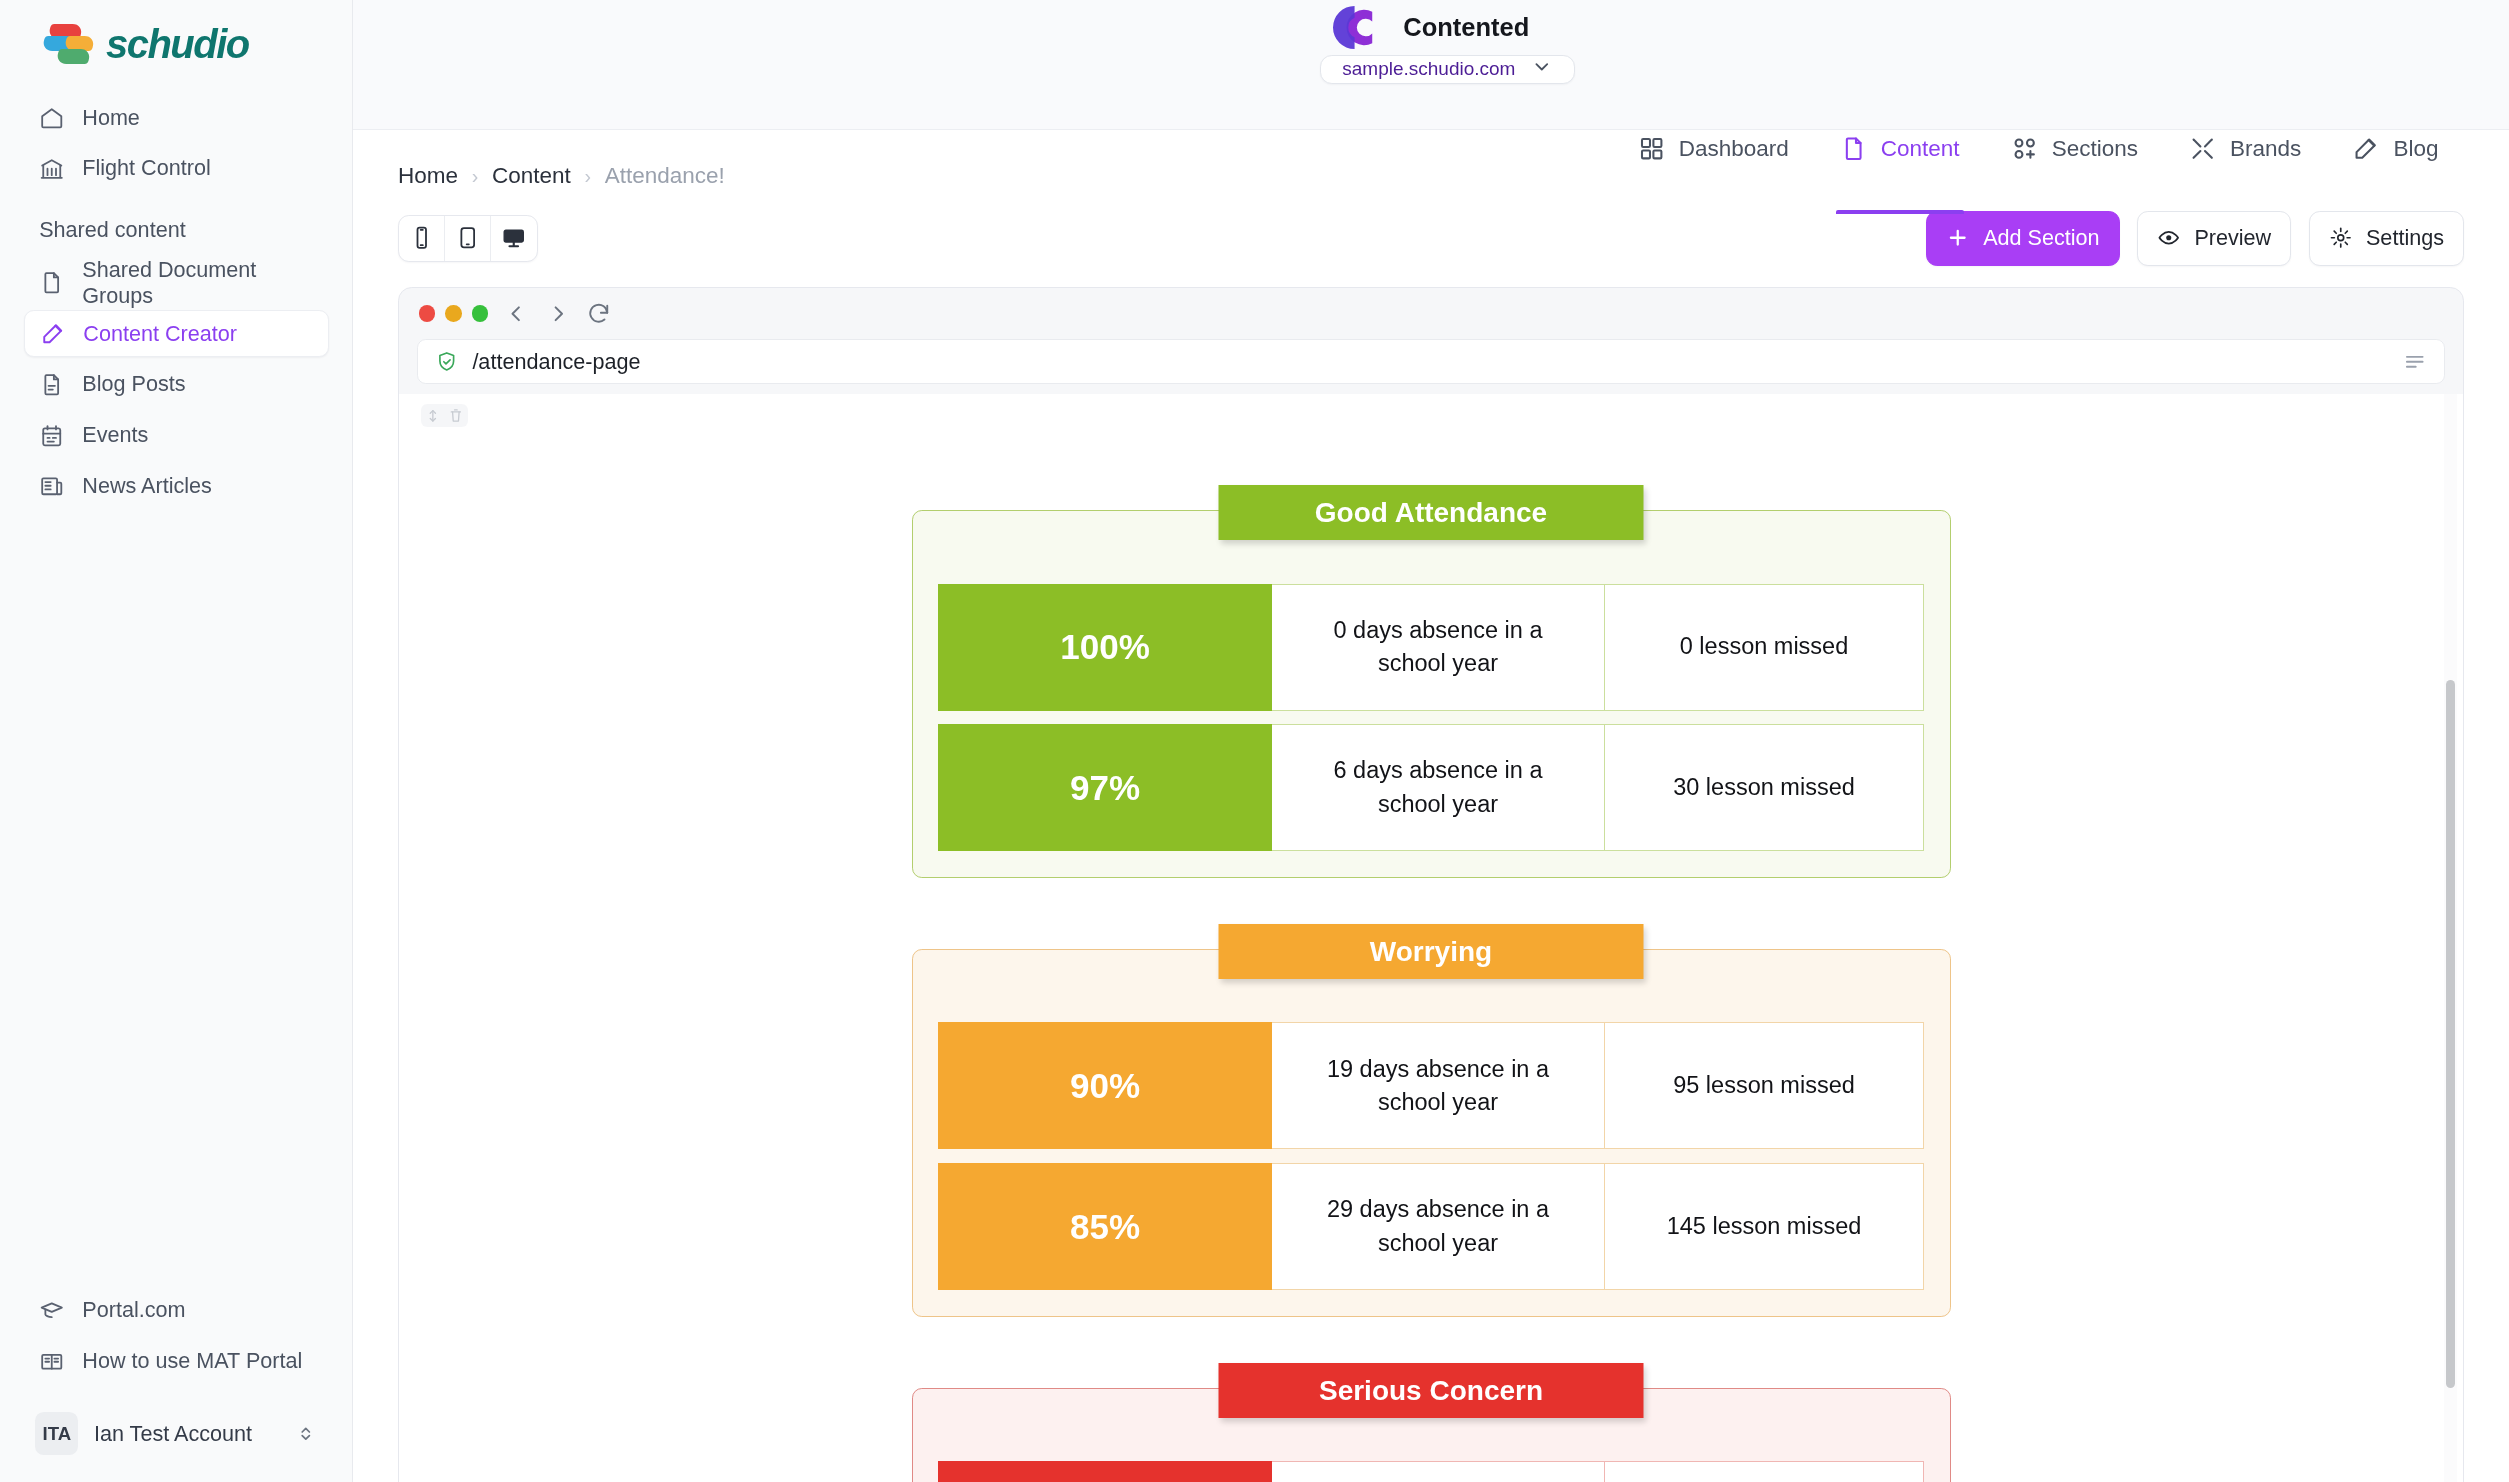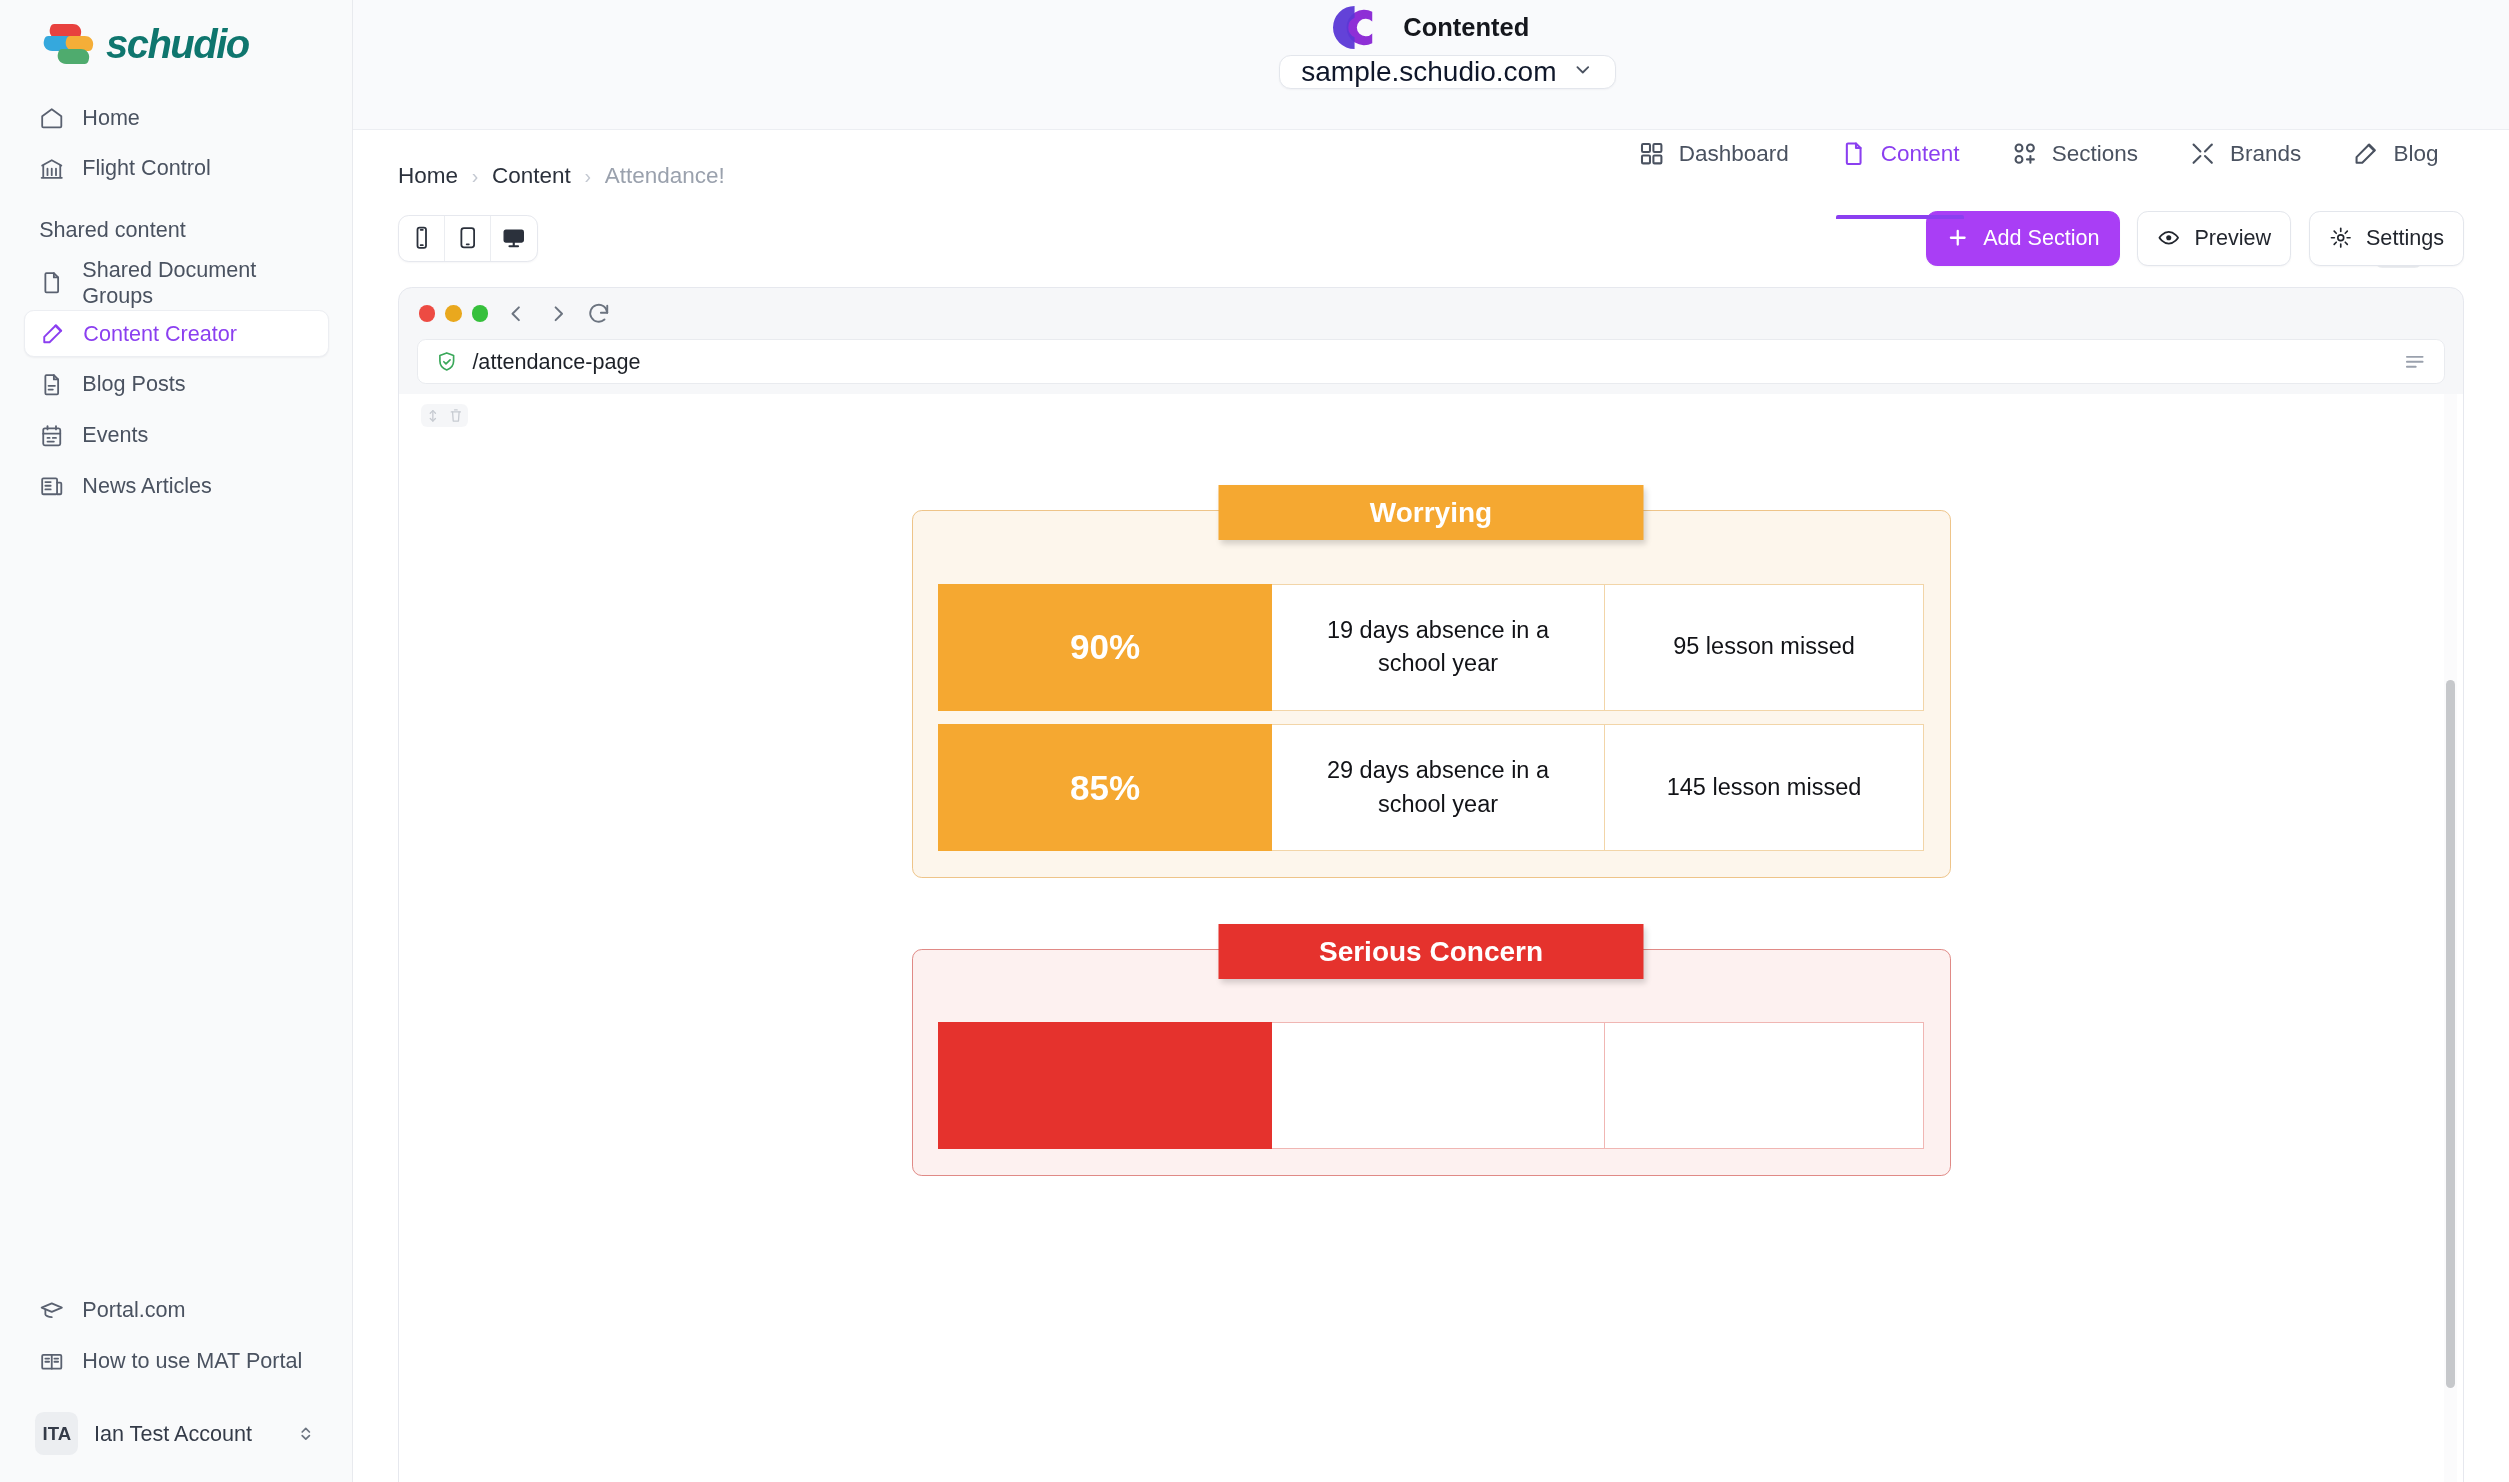--- a/index.html
+++ b/index.html
@@ -78,21 +78,21 @@
     display:flex; align-items:center; padding:0 45px 0 45px;flex-direction:column;
   }
   .brand { display:flex; align-items:center; gap:19.6px; flex:0 0 auto; }
   .brand-mark { width:51px; height:55px; position:relative; flex:0 0 51px; }
   .brand-word { font-size:25.5px; font-weight:bold; color:#15171d; }
   .site-pill {
     margin-left:33px;
     height:61px; padding:0 21.6px;
     background:#fff; border:1px solid #e3e6ec; border-radius:11.8px;
     display:flex; align-items:center; gap:15.7px;
-    font-size:28px; color:#0f172a; cursor:pointer;
+    font-size:19px; color:#4c1d95; cursor:pointer;
     box-shadow:0 1px 2px rgba(16,24,40,.04);
   }
   .nav-center { margin-left:auto; display:flex; align-items:flex-end; gap:0; height:130px; }
   .tnav {
     display:flex; align-items:center; gap:13.7px;
     height:130px; padding:0 25.5px;
     font-size:22.5px; color:#4a5260; cursor:pointer; position:relative;
   }
   .tnav .ico svg { width:27.4px; height:27.4px; display:block; }
   .tnav.active { color:#8b3ff0; }
@@ -596,20 +596,33 @@
                 <path d="M5 6h14"></path>
                   <path d="M7 6l1 14h8l1-14"></path>
                   <path d="M10 3h4"></path>
               </svg>
             </span>
           </div>
         </div>
 
         <div class="page" style="padding-top:116px;">
 
+          <section class="acard card-green">
+            <div class="hdr">Good Attendance</div>
+            <div class="arow">
+              <div class="cell-pct">100%</div>
+              <div class="cell-txt mid">0 days absence in a school year</div>
+              <div class="cell-txt">0 lesson missed</div>
+            </div>
+            <div class="arow">
+              <div class="cell-pct">97%</div>
+              <div class="cell-txt mid">6 days absence in a school year</div>
+              <div class="cell-txt">30 lesson missed</div>
+            </div>
+          </section>
 
           <section class="acard card-orange">
             <div class="hdr">Worrying</div>
             <div class="arow">
               <div class="cell-pct">90%</div>
               <div class="cell-txt mid">19 days absence in a school year</div>
               <div class="cell-txt">95 lesson missed</div>
             </div>
             <div class="arow">
               <div class="cell-pct">85%</div>

